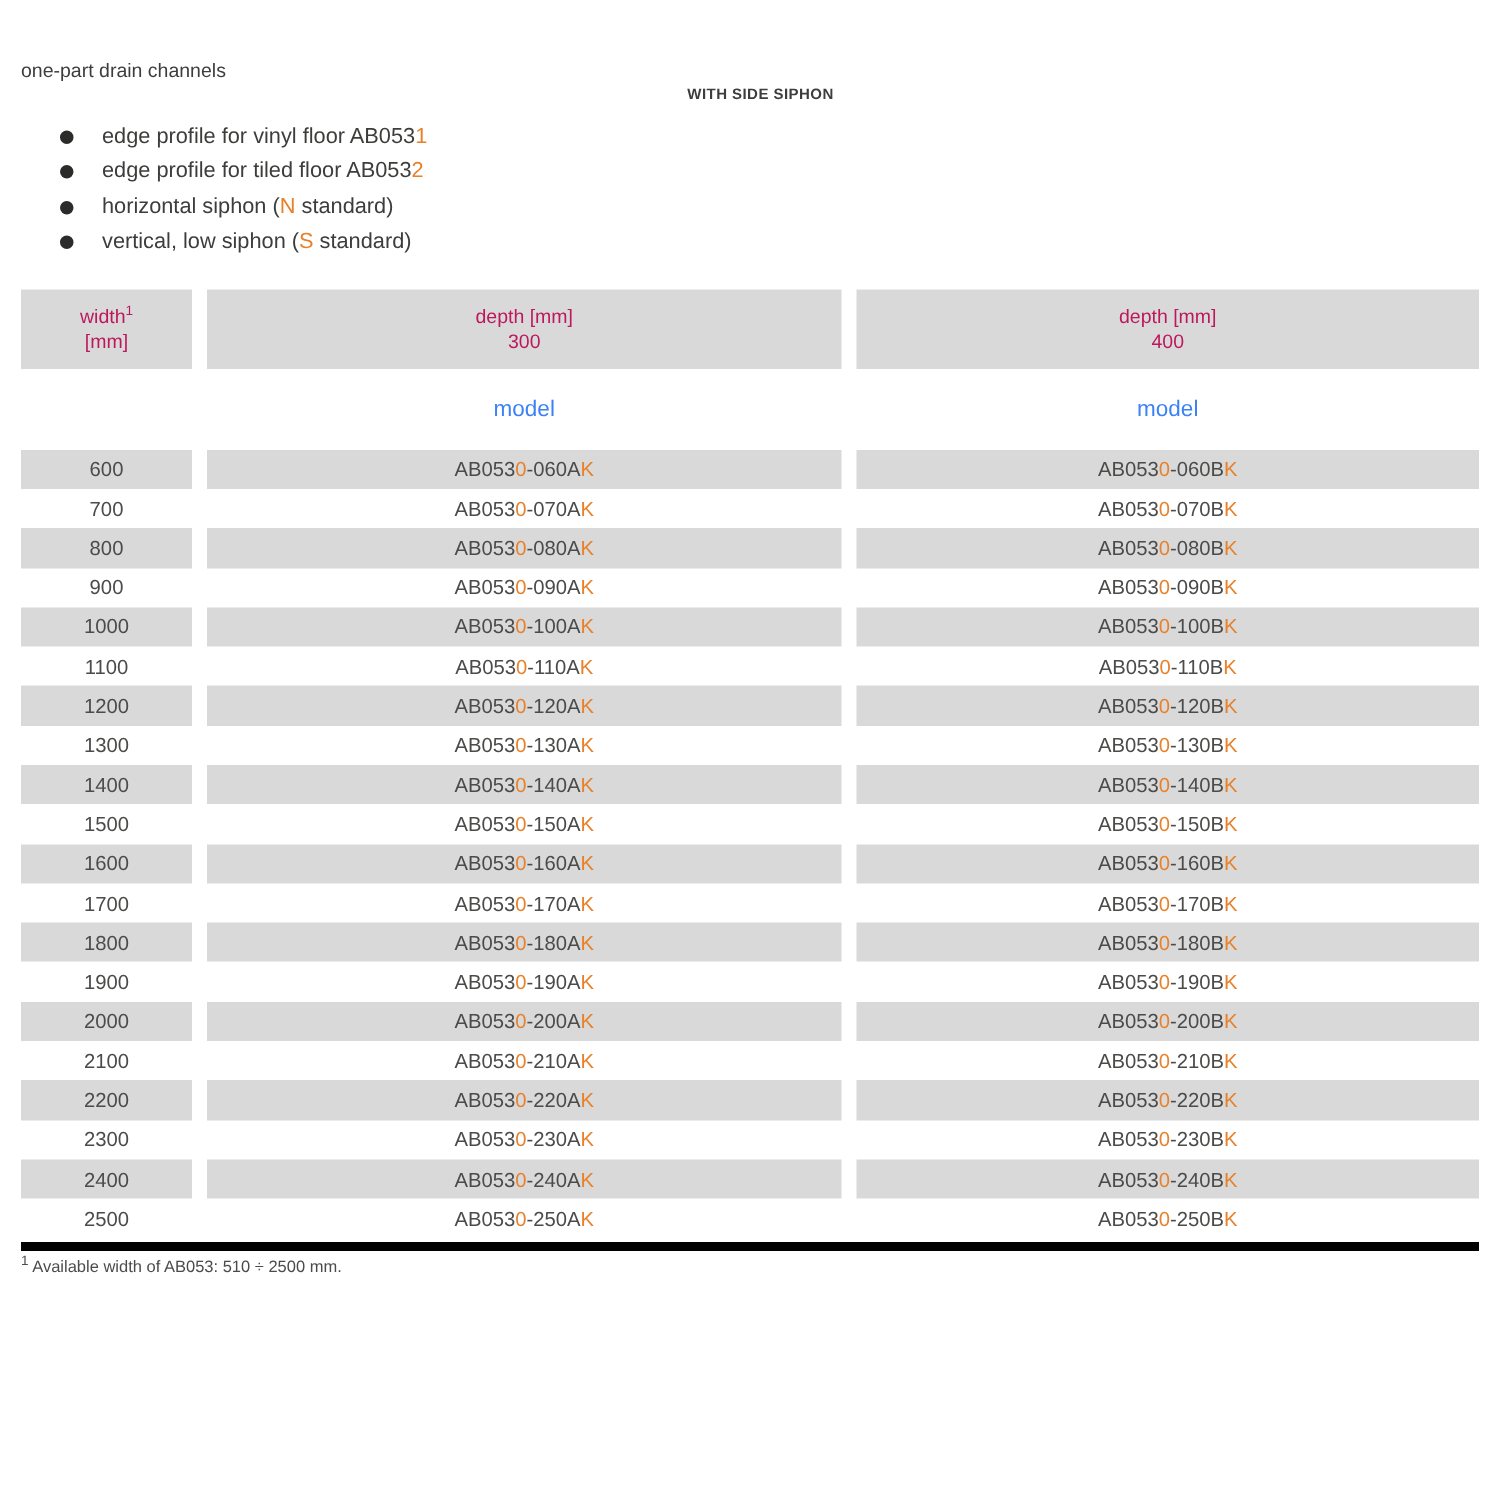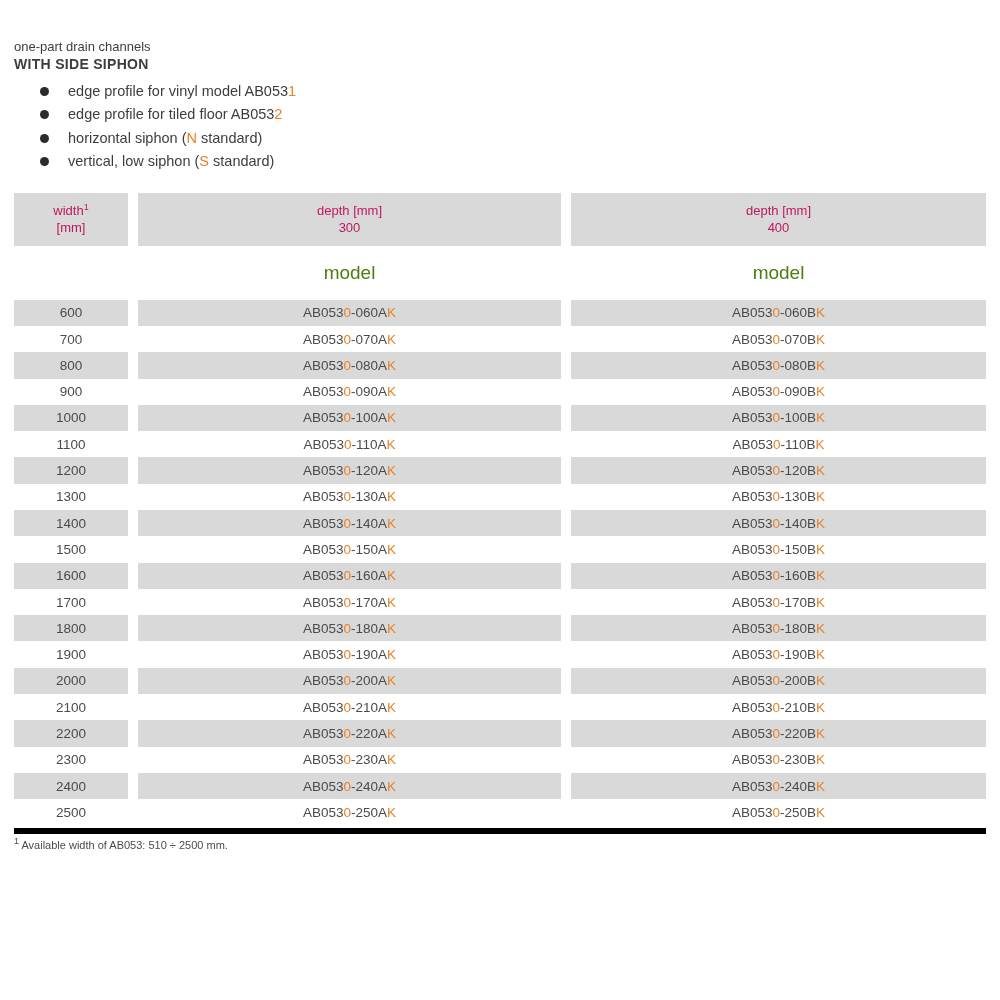--- a/index.html
+++ b/index.html
@@ -7,21 +7,21 @@
   body {
     width: 1000px; height: 1000px;
     background: #ffffff;
     font-family: "Liberation Sans", sans-serif;
     color: #3d3d3c;
   }
   .page { position: relative; width: 1000px; height: 1000px; overflow: hidden; }
 
   .doc-header { padding: 38px 0 0 14px; }
   .h-line1 { font-size: 13px; line-height: 17px; }
-  .h-line2 { font-size: 14px; line-height: 18px; font-weight: bold; letter-spacing: 0.3px; }
+  .h-line2 { font-size: 10px; line-height: 18px; font-weight: bold; letter-spacing: 0.3px; text-align: center; }
 
   .intro { margin: 26px 0 0 14px; font-size: 14.5px; line-height: 19px; }
 
   .valid-intro { margin: 24px 0 0 36px; font-size: 14.5px; line-height: 19px; }
 
   .bullets { list-style: none; margin: 7px 0 0 36px; padding: 0; }
   .bullets li {
     position: relative;
     padding-left: 32px;
     font-size: 14.5px;
@@ -48,21 +48,21 @@
   .thead .cell {
     background: #d9d9d9;
     display: flex; flex-direction: column;
     align-items: center; justify-content: center;
     font-size: 13px; line-height: 17px;
     color: #be185d;
   }
   .model-row { height: 54px; }
   .model-row .cell {
     display: flex; align-items: center; justify-content: center;
-    font-size: 19px; color: #4d7c0f;
+    font-size: 15px; color: #3b82f6;
   }
   .trow { height: 26.3px; }
   .trow .cell {
     display: flex; align-items: center; justify-content: center;
     color: #4b4b4a;
   }
   .trow.alt .cell { background: #d9d9d9; }
 
   sup { font-size: 9px; vertical-align: super; line-height: 0; }
 
@@ -80,21 +80,21 @@
 
 <div class="page">
 
   <div class="doc-header">
     <div class="h-line1">one-part drain channels</div>
     <div class="h-line2">WITH SIDE SIPHON</div>
   </div>
 
 
   <ul class="bullets" id="bullets">
-      <li><span>edge profile for vinyl model AB053</span><span class="accent">1</span></li>
+      <li><span>edge profile for vinyl floor AB053</span><span class="accent">1</span></li>
       <li><span>edge profile for tiled floor AB053</span><span class="accent">2</span></li>
       <li><span>horizontal siphon (</span><span class="accent">N</span><span> standard)</span></li>
       <li><span>vertical, low siphon (</span><span class="accent">S</span><span> standard)</span></li>
     </ul>
 
   <div class="tbl">
 
     <div class="grid-row thead">
       <div class="cell">
         <div><span>width</span><sup>1</sup></div>

